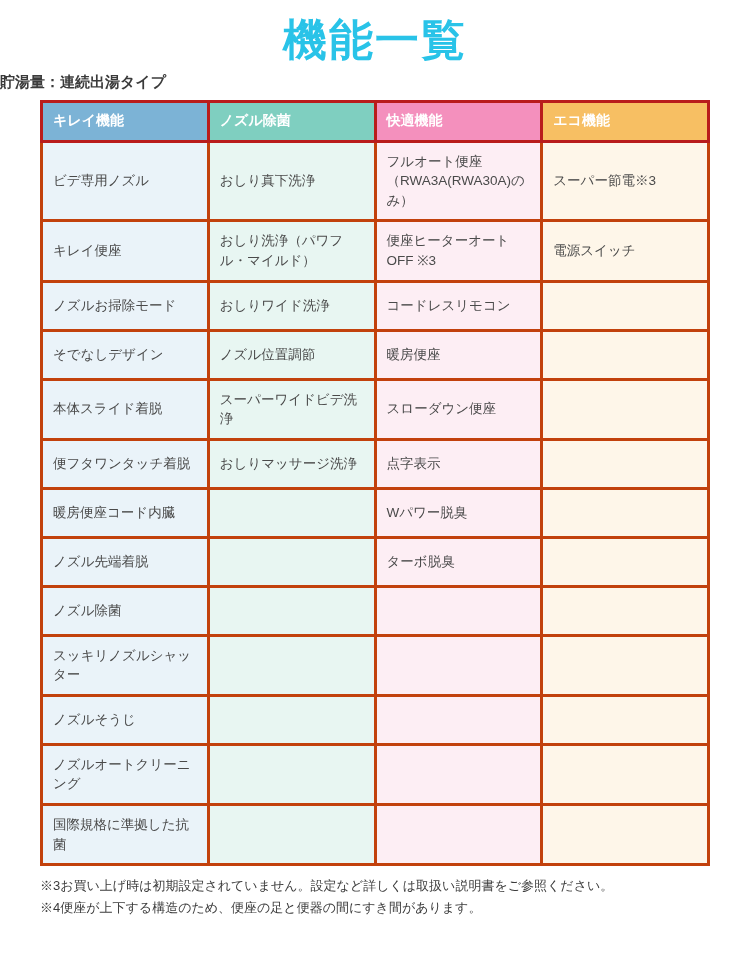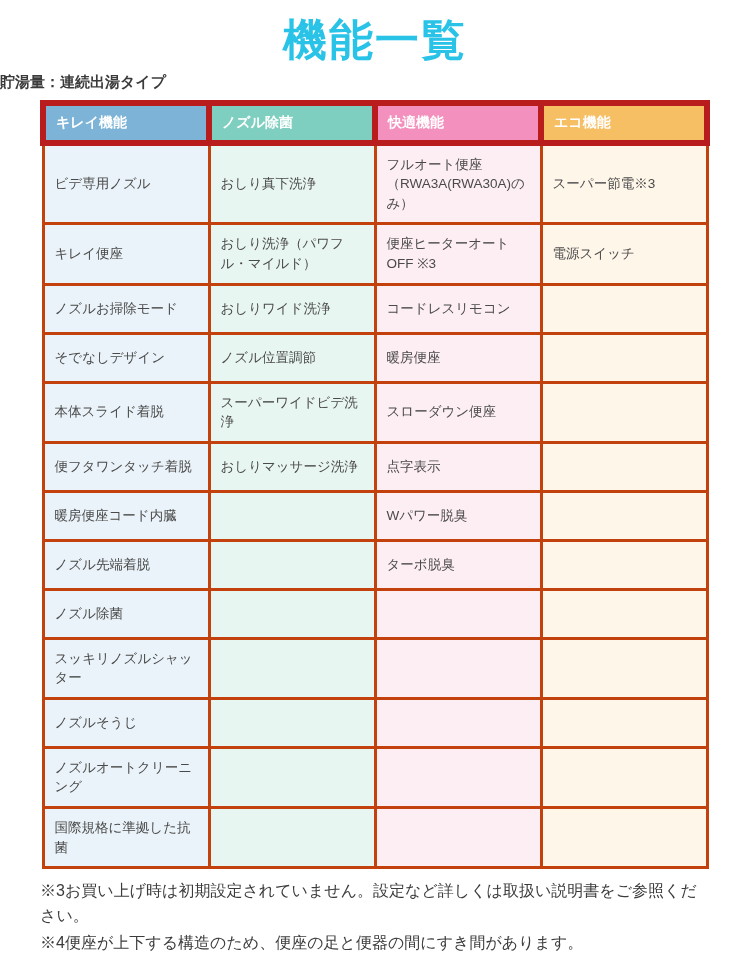--- a/index.html
+++ b/index.html
@@ -46,42 +46,42 @@
     margin: 0 auto;
     table-layout: fixed;
   }
   table.features th {
     height: 40px;
     font-size: 14px;
     font-weight: bold;
     color: #ffffff;
     text-align: left;
     padding: 0 10px;
-    border: 6px solid #b91c1c;
+    border: 3px solid #b91c1c;
   }
   table.features td {
     font-size: 13.5px;
     line-height: 1.45;
     padding: 9px 10px;
     vertical-align: middle;
     border: 3px solid #c2410c;
     height: 49px;
   }
   th.c0 { background: #7cb3d6; }
   th.c1 { background: #7fcfc0; }
   th.c2 { background: #f490bd; }
   th.c3 { background: #f7bf63; }
   td.c0 { background: #eaf3f9; }
   td.c1 { background: #e8f6f2; }
   td.c2 { background: #fdeef4; }
   td.c3 { background: #fef6e9; }
   .notes {
     width: 670px;
     margin: 10px auto 10px;
-    font-size: 16px;
+    font-size: 13px;
     line-height: 1.55;
     color: #3b3b3b;
   }
   .notes p { margin: 0 0 2px 0; }
 </style>
 </head>
 <body>
 
 <div class="page">
 

